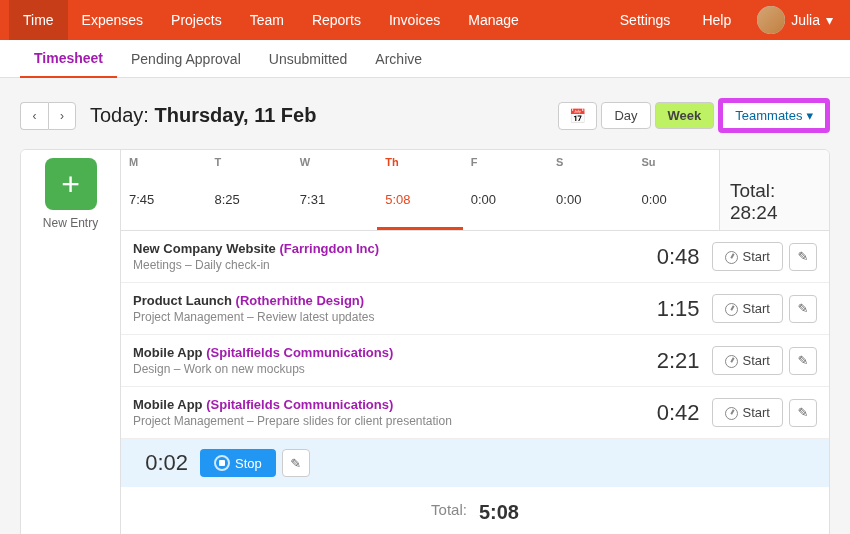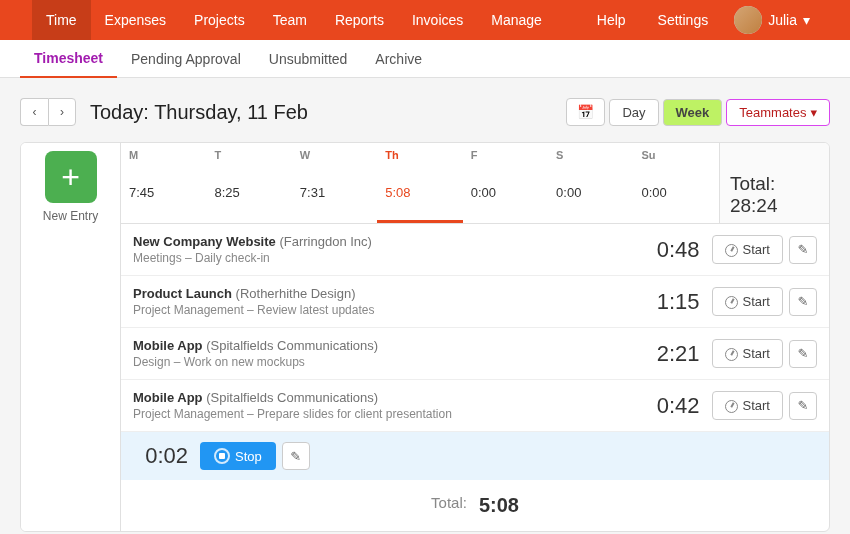--- a/index.html
+++ b/index.html
@@ -1,19 +1,19 @@
 <!DOCTYPE html>
 <html><head>
   <meta charset="utf-8">
   <style>
     * { box-sizing: border-box; margin: 0; padding: 0; }
     body { font-family: -apple-system, BlinkMacSystemFont, 'Segoe UI', sans-serif; font-size: 14px; background: #f5f5f5; width: 850px; height: 534px; overflow: hidden; }
 
     
-    .top-nav { background: #e8471e; display: flex; align-items: center; height: 40px; padding: 0 32px; }
+    .top-nav { background: #e8471e; display: flex; align-items: center; height: 40px; padding: 0 9px; }
     .nav-item { color: #fff; padding: 0 14px; height: 40px; display: flex; align-items: center; font-size: 14px; cursor: pointer; text-decoration: none; }
     .nav-item.active { background: #c73d18; }
     .nav-right { margin-left: auto; display: flex; align-items: center; gap: 4px; }
     .nav-right .nav-item { color: #fff; }
     .avatar { width: 28px; height: 28px; border-radius: 50%; background: #ccc; overflow: hidden; display: flex; align-items: center; justify-content: center; }
     .avatar-img { width: 28px; height: 28px; border-radius: 50%; background: linear-gradient(135deg, #d4a574, #c08040); }
     .user-label { color: #fff; font-size: 14px; display: flex; align-items: center; gap: 6px; cursor: pointer; padding: 0 8px; }
 
     
     .sub-nav { background: #fff; border-bottom: 1px solid #e0e0e0; display: flex; align-items: center; padding: 0 20px; height: 38px; }
@@ -22,26 +22,26 @@
 
     
     .main { background: #f5f5f5; padding: 20px 20px; }
 
     
     .date-nav { display: flex; align-items: center; margin-bottom: 16px; }
     .date-arrow { width: 28px; height: 28px; border: 1px solid #ccc; background: #fff; border-radius: 4px; display: flex; align-items: center; justify-content: center; cursor: pointer; font-size: 12px; color: #555; }
     .date-arrow:first-child { border-radius: 4px 0 0 4px; border-right: none; }
     .date-arrow:nth-child(2) { border-radius: 0 4px 4px 0; }
     .date-title { font-size: 20px; font-weight: 400; margin-left: 14px; color: #222; }
-    .date-title strong { font-weight: 400; }
+    .date-title strong { font-weight: 700; }
     .view-controls { margin-left: auto; display: flex; align-items: center; gap: 4px; }
     .view-btn { border: 1px solid #ccc; background: #fff; padding: 5px 12px; border-radius: 4px; cursor: pointer; font-size: 13px; color: #444; }
     .view-btn.active { background: #bef264; font-weight: 600; }
     .cal-btn { border: 1px solid #ccc; background: #fff; padding: 5px 10px; border-radius: 4px; cursor: pointer; color: #555; font-size: 14px; }
-    .teammates-btn { border: 1px solid #d946ef; background: #fff; padding: 5px 12px; border-radius: 4px; cursor: pointer; font-size: 13px; color: #b91c1c; display: flex; align-items: center; gap: 4px; }
+    .teammates-btn { border: 5px solid #d946ef; background: #fff; padding: 5px 12px; border-radius: 4px; cursor: pointer; font-size: 13px; color: #0369a1; display: flex; align-items: center; gap: 4px; }
 
     
     .timesheet-container { background: #fff; border-radius: 6px; border: 1px solid #e0e0e0; overflow: hidden; display: flex; }
     .new-entry-col { width: 100px; background: #fff; display: flex; flex-direction: column; align-items: center; padding-top: 8px; border-right: 1px solid #e0e0e0; flex-shrink: 0; }
     .new-entry-btn { width: 52px; height: 52px; background: #4caf50; border-radius: 8px; display: flex; align-items: center; justify-content: center; cursor: pointer; color: #fff; font-size: 32px; font-weight: 300; }
     .new-entry-label { font-size: 12px; color: #666; margin-top: 6px; }
 
     .main-table { flex: 1; overflow: hidden; }
 
     
@@ -55,21 +55,21 @@
     .total-col { width: 110px; padding: 6px 10px; display: flex; flex-direction: column; justify-content: center; border-left: 1px solid #e0e0e0; background: #fafafa; flex-shrink: 0; }
     .total-col .day-hours { font-size: 19px; color: #333; font-weight: 400; }
 
     
     .entry-row { display: flex; align-items: center; padding: 10px 12px; border-bottom: 1px solid #eee; }
     .entry-row:last-child { border-bottom: none; }
     .entry-row.running { background: #e8f4fd; }
     .entry-info { flex: 1; }
     .entry-project { font-size: 13px; color: #333; }
     .entry-project strong { font-weight: 700; }
-    .entry-project .client { font-weight: 400; color: #737373; }
+    .entry-project .client { font-weight: 700; color: #a21caf; }
     .entry-desc { font-size: 12px; color: #888; margin-top: 2px; }
     .entry-time { font-size: 22px; font-weight: 300; color: #333; margin-right: 12px; min-width: 55px; text-align: right; }
     .start-btn { border: 1px solid #ccc; background: #fff; border-radius: 4px; padding: 6px 12px; cursor: pointer; font-size: 13px; color: #444; display: flex; align-items: center; gap: 5px; white-space: nowrap; }
     .stop-btn { background: #2196f3; color: #fff; border: none; border-radius: 4px; padding: 6px 14px; cursor: pointer; font-size: 13px; display: flex; align-items: center; gap: 5px; white-space: nowrap; font-weight: 500; }
     .edit-btn { width: 28px; height: 28px; border: 1px solid #ccc; background: #fff; border-radius: 4px; display: flex; align-items: center; justify-content: center; cursor: pointer; color: #666; margin-left: 6px; font-size: 13px; }
 
     
     .total-row { display: flex; justify-content: center; align-items: flex-start; padding: 14px 0; gap: 12px; color: #555; font-size: 15px; }
     .total-row .total-label { color: #888; }
     .total-row .total-value { font-size: 20px; font-weight: 600; color: #333; }
@@ -83,22 +83,22 @@
 <nav>
   <div class="top-nav">
     <a class="nav-item active">Time</a>
     <a class="nav-item">Expenses</a>
     <a class="nav-item">Projects</a>
     <a class="nav-item">Team</a>
     <a class="nav-item">Reports</a>
     <a class="nav-item">Invoices</a>
     <a class="nav-item">Manage</a>
     <div class="nav-right">
+      <a class="nav-item">Settings</a>
       <a class="nav-item">Help</a>
-      <a class="nav-item">Settings</a>
       <div class="user-label">
         <div class="avatar">
             <div class="avatar-img"></div>
           </div>
         <span>Julia</span>
         <span>▾</span>
       </div>
     </div>
   </div>
 </nav>

